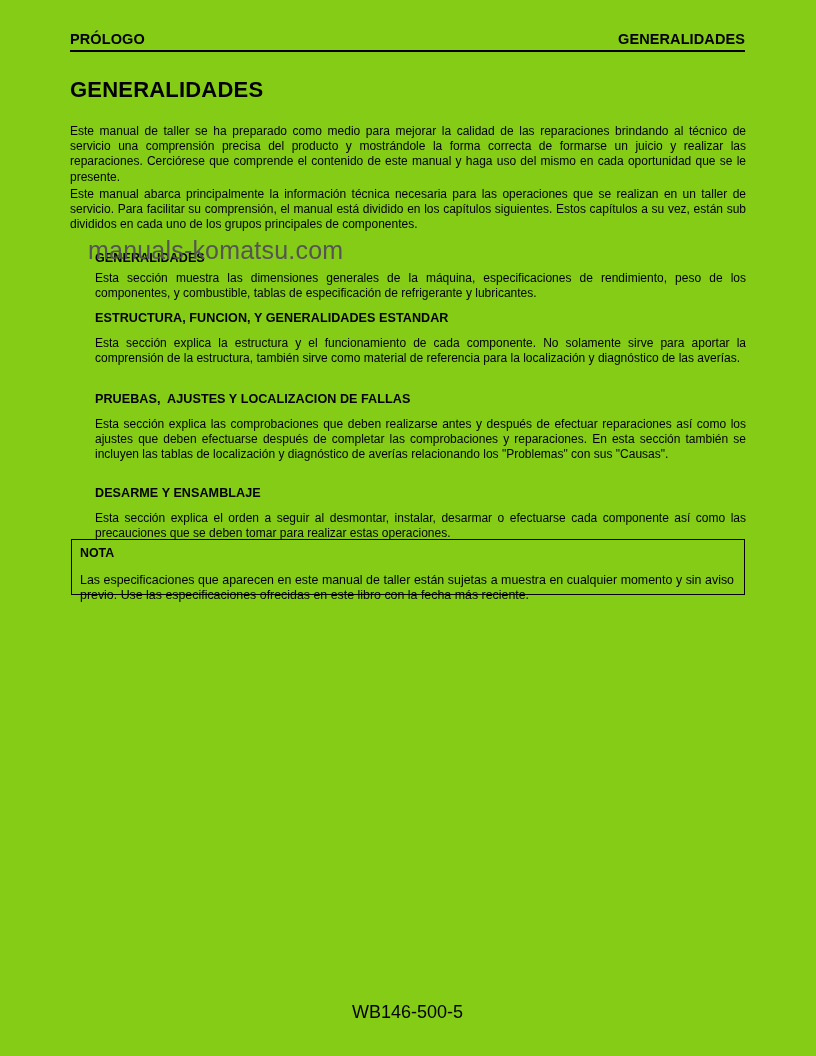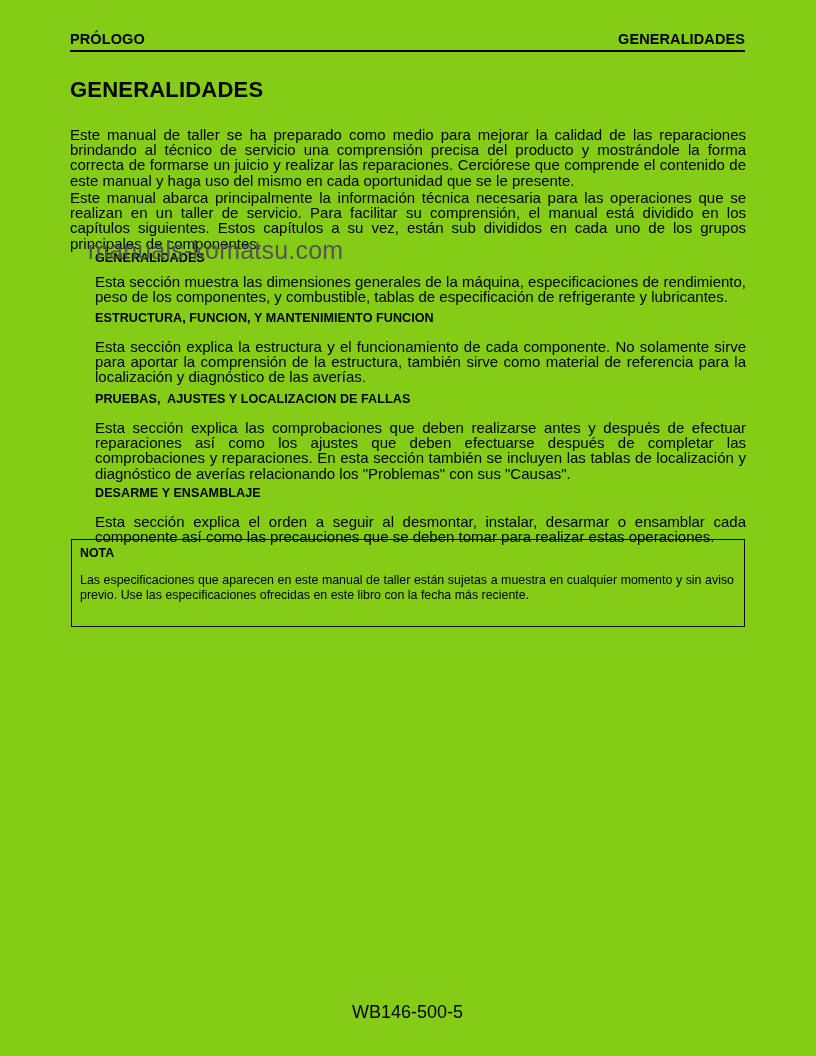--- a/index.html
+++ b/index.html
@@ -58,21 +58,21 @@
   
   .content {
     position: absolute;
     left: 0;
     top: 0;
     width: 816px;
   }
 
   .para {
     position: absolute;
-    font-size: 15px;
+    font-size: 12px;
     line-height: 15.2px;
     text-align: justify;
     text-justify: inter-word;
     -webkit-hyphens: none;
     hyphens: none;
   }
 
   .para-flush {
     left: 70px;
     width: 676px;
@@ -106,21 +106,21 @@
     white-space: nowrap;
     pointer-events: none;
   }
 
   
   .nota-box {
     position: absolute;
     left: 71px;
     top: 539px;
     width: 674px;
-    height: 88px;
+    height: 56px;
     border: 1.6px solid #000000;
     box-sizing: border-box;
     padding-left: 12px;
   }
 
   .nota-title {
     position: absolute;
     left: 8px;
     top: 6px;
     font-size: 12.4px;
@@ -166,28 +166,28 @@
 
   <div class="content">
 
     <p class="para para-flush" style="top:112px;">Este manual de taller se ha preparado como medio para mejorar la calidad de las reparaciones brindando al técnico de servicio una comprensión precisa del producto y mostrándole la forma correcta de formarse un juicio y realizar las reparaciones. Cerciórese que comprende el contenido de este manual y haga uso del mismo en cada oportunidad que se le presente.</p>
 
     <p class="para para-flush" style="top:175px;">Este manual abarca principalmente la información técnica necesaria para las operaciones que se realizan en un taller de servicio. Para facilitar su comprensión, el manual está dividido en los capítulos siguientes. Estos capítulos a su vez, están sub divididos en cada uno de los grupos principales de componentes.</p>
 
     <h2 class="section-head" style="top:241px;">GENERALIDADES</h2>
     <p class="para para-indent" style="top:259px;">Esta sección muestra las dimensiones generales de la máquina, especificaciones de rendimiento, peso de los componentes, y combustible, tablas de especificación de refrigerante y lubricantes.</p>
 
-    <h2 class="section-head" style="top:301px;">ESTRUCTURA, FUNCION, Y MANTENIMIENTO FUNCION</h2>
+    <h2 class="section-head" style="top:301px;">ESTRUCTURA, FUNCION, Y GENERALIDADES ESTANDAR</h2>
     <p class="para para-indent" style="top:324px;">Esta sección explica la estructura y el funcionamiento de cada componente. No solamente sirve para aportar la comprensión de la estructura, también sirve como material de referencia para la localización y diagnóstico de las averías.</p>
 
     <h2 class="section-head" style="top:382px;">PRUEBAS,  AJUSTES Y LOCALIZACION DE FALLAS</h2>
     <p class="para para-indent" style="top:405px;">Esta sección explica las comprobaciones que deben realizarse antes y después de efectuar reparaciones así como los ajustes que deben efectuarse después de completar las comprobaciones y reparaciones. En esta sección también se incluyen las tablas de localización y diagnóstico de averías relacionando los "Problemas" con sus "Causas".</p>
 
     <h2 class="section-head" style="top:476px;">DESARME Y ENSAMBLAJE</h2>
-    <p class="para para-indent" style="top:499px;">Esta sección explica el orden a seguir al desmontar, instalar, desarmar o ensamblar cada componente así como las precauciones que se deben tomar para realizar estas operaciones.</p>
+    <p class="para para-indent" style="top:499px;">Esta sección explica el orden a seguir al desmontar, instalar, desarmar o efectuarse cada componente así como las precauciones que se deben tomar para realizar estas operaciones.</p>
 
   </div>
 
   <div class="watermark">manuals-komatsu.com</div>
 
   <div class="nota-box">
     <div class="nota-title">NOTA</div>
     <div class="nota-body">Las especificaciones que aparecen en este manual de taller están sujetas a muestra en cualquier momento y sin aviso previo. Use las especificaciones ofrecidas en este libro con la fecha más reciente.</div>
   </div>
 

